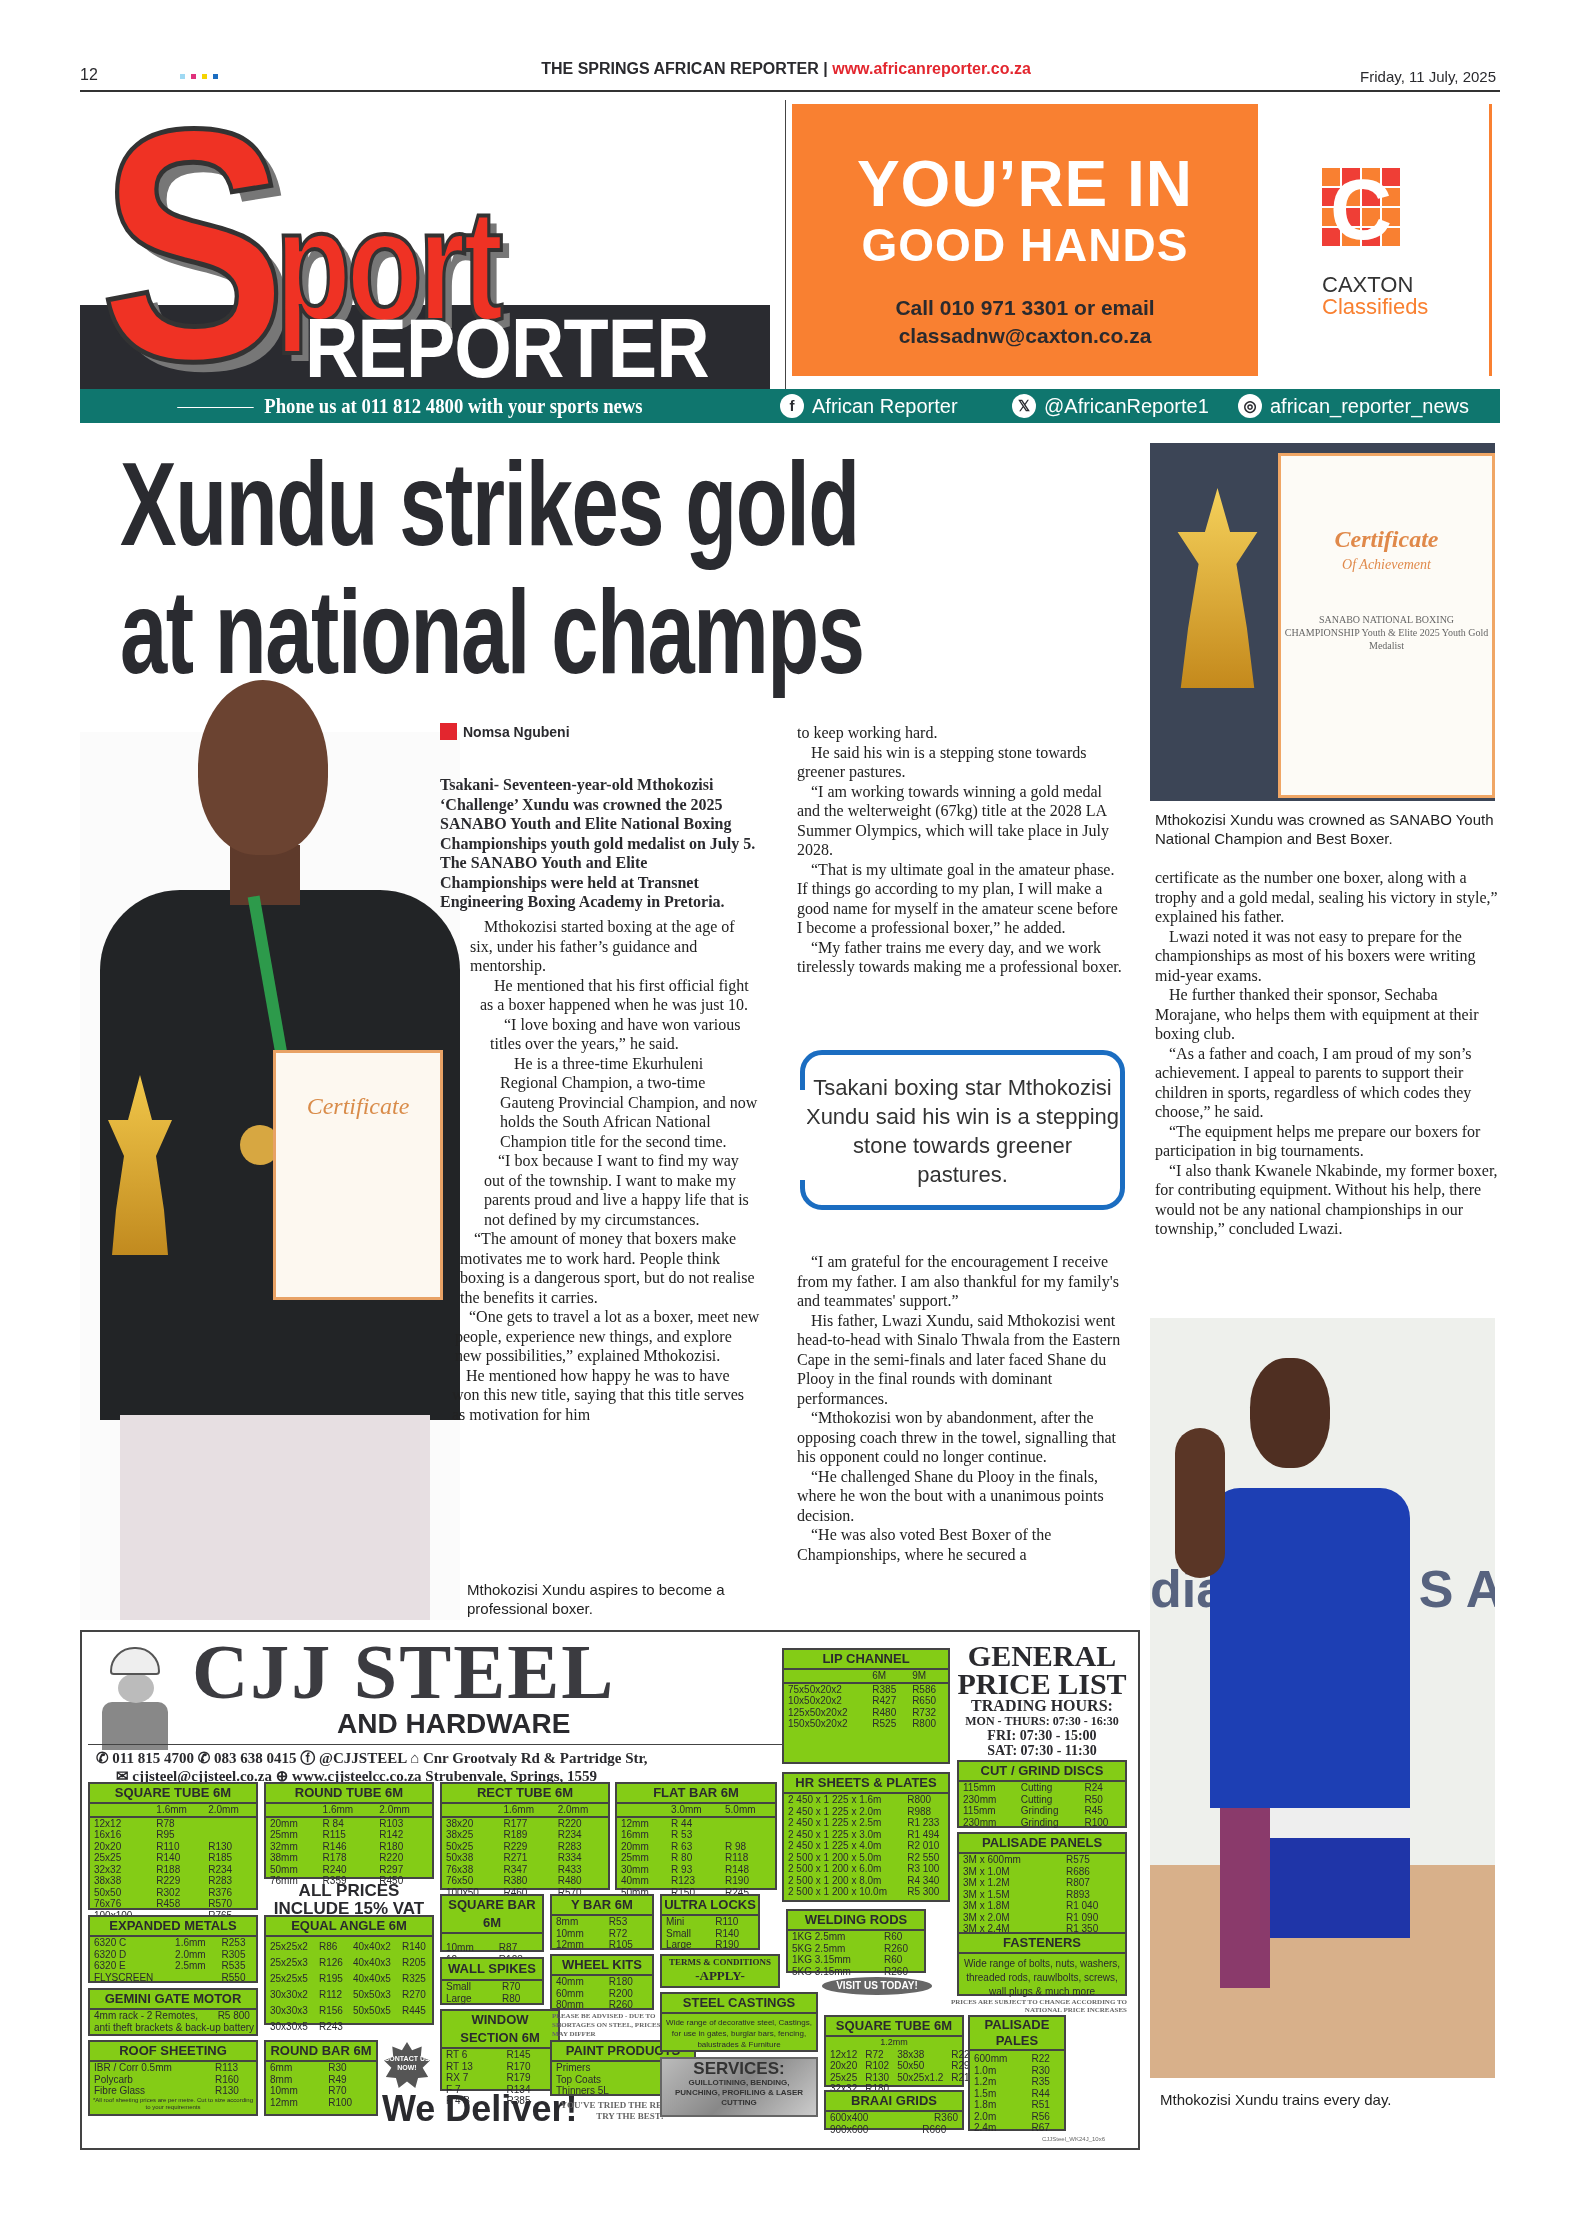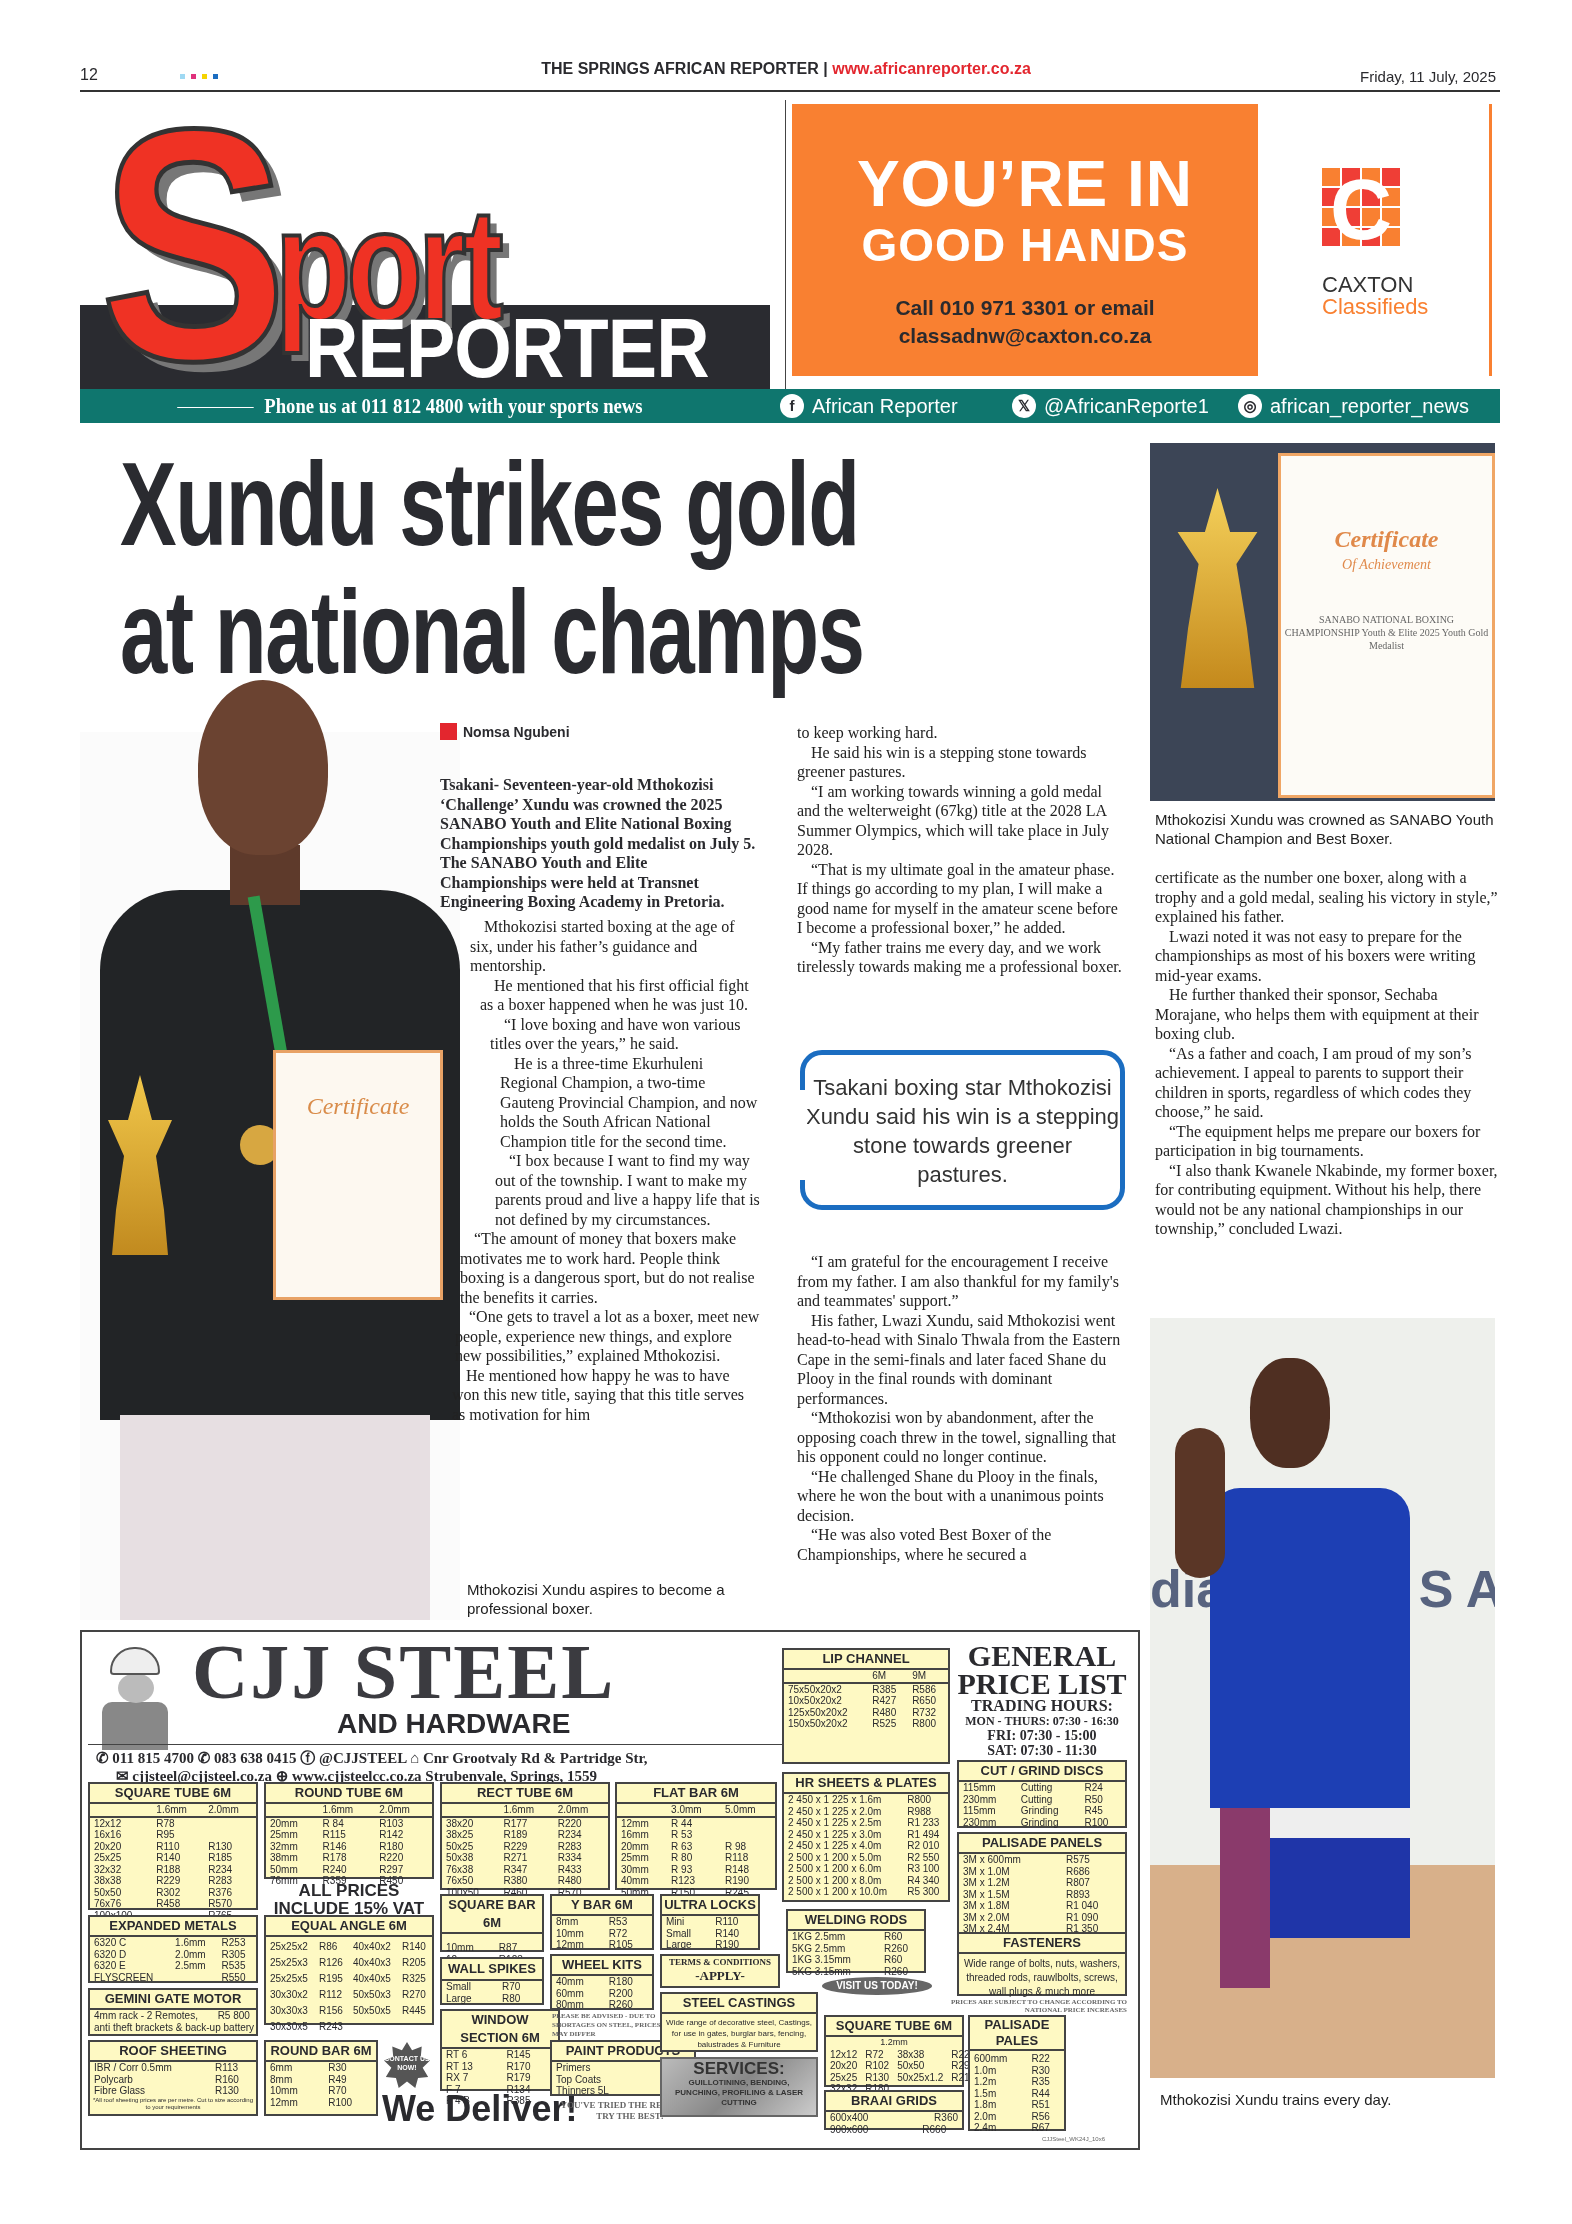--- a/index.html
+++ b/index.html
@@ -84,21 +84,21 @@
 
 #cjj{left:80px;top:1630px;width:1060px;height:520px;border:2px solid #444;font-family:"Liberation Sans",sans-serif;color:#2a2a2e}
 #cjj .title{position:absolute;left:110px;top:0;font:bold 78px/80px "Liberation Serif",serif;letter-spacing:2px;color:#3b3b40}
 #cjj .sub{position:absolute;left:255px;top:77px;font:bold 28px/30px "Liberation Sans",sans-serif}
 #cjj .mascot{position:absolute;left:8px;top:15px;width:90px;height:100px}
 #cjj .mascot .hat{position:absolute;left:20px;top:0;width:50px;height:28px;background:#eee;border:2px solid #555;border-radius:25px 25px 4px 4px}
 #cjj .mascot .face{position:absolute;left:28px;top:26px;width:36px;height:30px;background:#bbb;border-radius:50%}
 #cjj .mascot .bod{position:absolute;left:12px;top:55px;width:66px;height:48px;background:#888;border-radius:10px 10px 0 0}
 #cjj .hr{position:absolute;left:6px;top:112px;width:700px;height:1px;background:#444}
 #cjj .contact{position:absolute;left:14px;top:117px;font:bold 15px/18px "Liberation Serif",serif;white-space:nowrap}
-.box{position:absolute;border:2px solid #444;background:#fef9c3;font:bold 10px/11.5px "Liberation Sans",sans-serif}
+.box{position:absolute;border:2px solid #444;background:#84cc16;font:bold 10px/11.5px "Liberation Sans",sans-serif}
 .box .bh{border-bottom:2px solid #444;text-align:center;font:bold 13px/18px "Liberation Sans",sans-serif}
 .box table{border-collapse:collapse;width:100%}
 .box td{padding:0 4px;white-space:nowrap;font-weight:normal;font-size:10px;line-height:11.5px}
 .box .sh td{border-bottom:2px solid #444;font-size:10px}
 .box .txt{text-align:center;font-weight:normal;font-size:10px;line-height:14px;padding:3px}
 #priceList{position:absolute;left:875px;top:10px;width:170px;text-align:center;font-family:"Liberation Serif",serif;font-weight:bold}
 </style>
 </head>
 <body>
 
@@ -191,21 +191,21 @@
     <span class="sq"></span>
     <span>Nomsa Ngubeni</span>
   </div>
 <div class="abs" id="intro">Tsakani- Seventeen-year-old Mthokozisi ‘Challenge’ Xundu was crowned the 2025 SANABO Youth and Elite National Boxing Championships youth gold medalist on July 5. The SANABO Youth and Elite Championships were held at Transnet Engineering Boxing Academy in Pretoria.</div>
 
 <div class="abs col" id="col1body">
   <p class="ind" style="padding-left:30px">Mthokozisi started boxing at the age of six, under his father’s guidance and mentorship.</p>
   <p class="ind" style="padding-left:40px">He mentioned that his first official fight as a boxer happened when he was just 10.</p>
   <p class="ind" style="padding-left:50px">“I love boxing and have won various titles over the years,” he said.</p>
   <p class="ind" style="padding-left:60px">He is a three-time Ekurhuleni Regional Champion, a two-time Gauteng Provincial Champion, and now holds the South African National Champion title for the second time.</p>
-  <p class="ind" style="padding-left:55px">“I box because I want to find my way out of the township. I want to make my parents proud and live a happy life that is not defined by my circumstances.</p>
+  <p class="ind" style="padding-left:44px">“I box because I want to find my way out of the township. I want to make my parents proud and live a happy life that is not defined by my circumstances.</p>
   <p class="ind" style="padding-left:20px">“The amount of money that boxers make motivates me to work hard. People think boxing is a dangerous sport, but do not realise the benefits it carries.</p>
   <p class="ind" style="padding-left:15px">“One gets to travel a lot as a boxer, meet new people, experience new things, and explore new possibilities,” explained Mthokozisi.</p>
   <p class="ind" style="padding-left:12px">He mentioned how happy he was to have won this new title, saying that this title serves as motivation for him</p>
 </div>
 
 <div class="abs col" id="col2">
   <p>to keep working hard.</p>
   <p class="ind">He said his win is a stepping stone towards greener pastures.</p>
   <p class="ind">“I am working towards winning a gold medal and the welterweight (67kg) title at the 2028 LA Summer Olympics, which will take place in July 2028.</p>
   <p class="ind">“That is my ultimate goal in the amateur phase. If things go according to my plan, I will make a good name for myself in the amateur scene before I become a professional boxer,” he added.</p>

